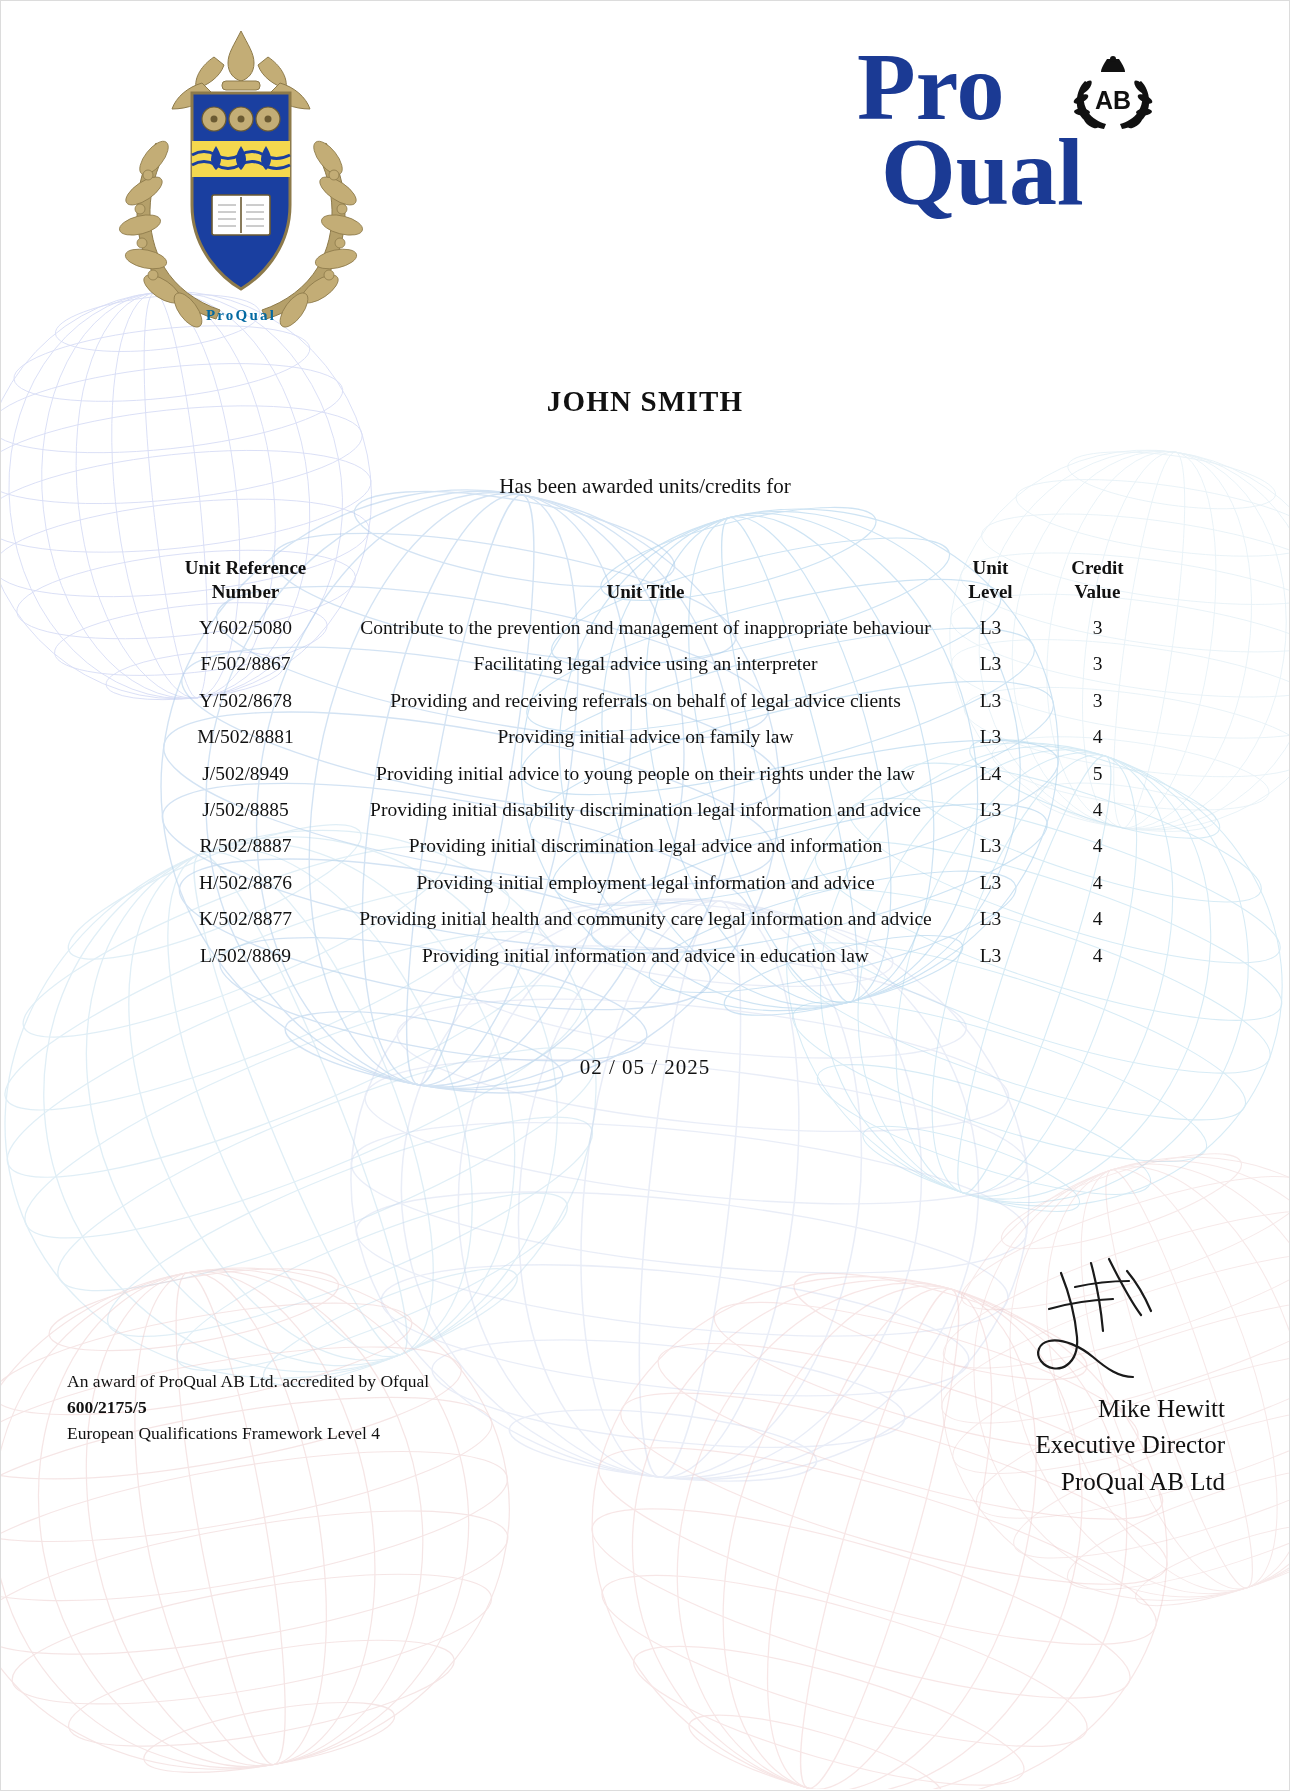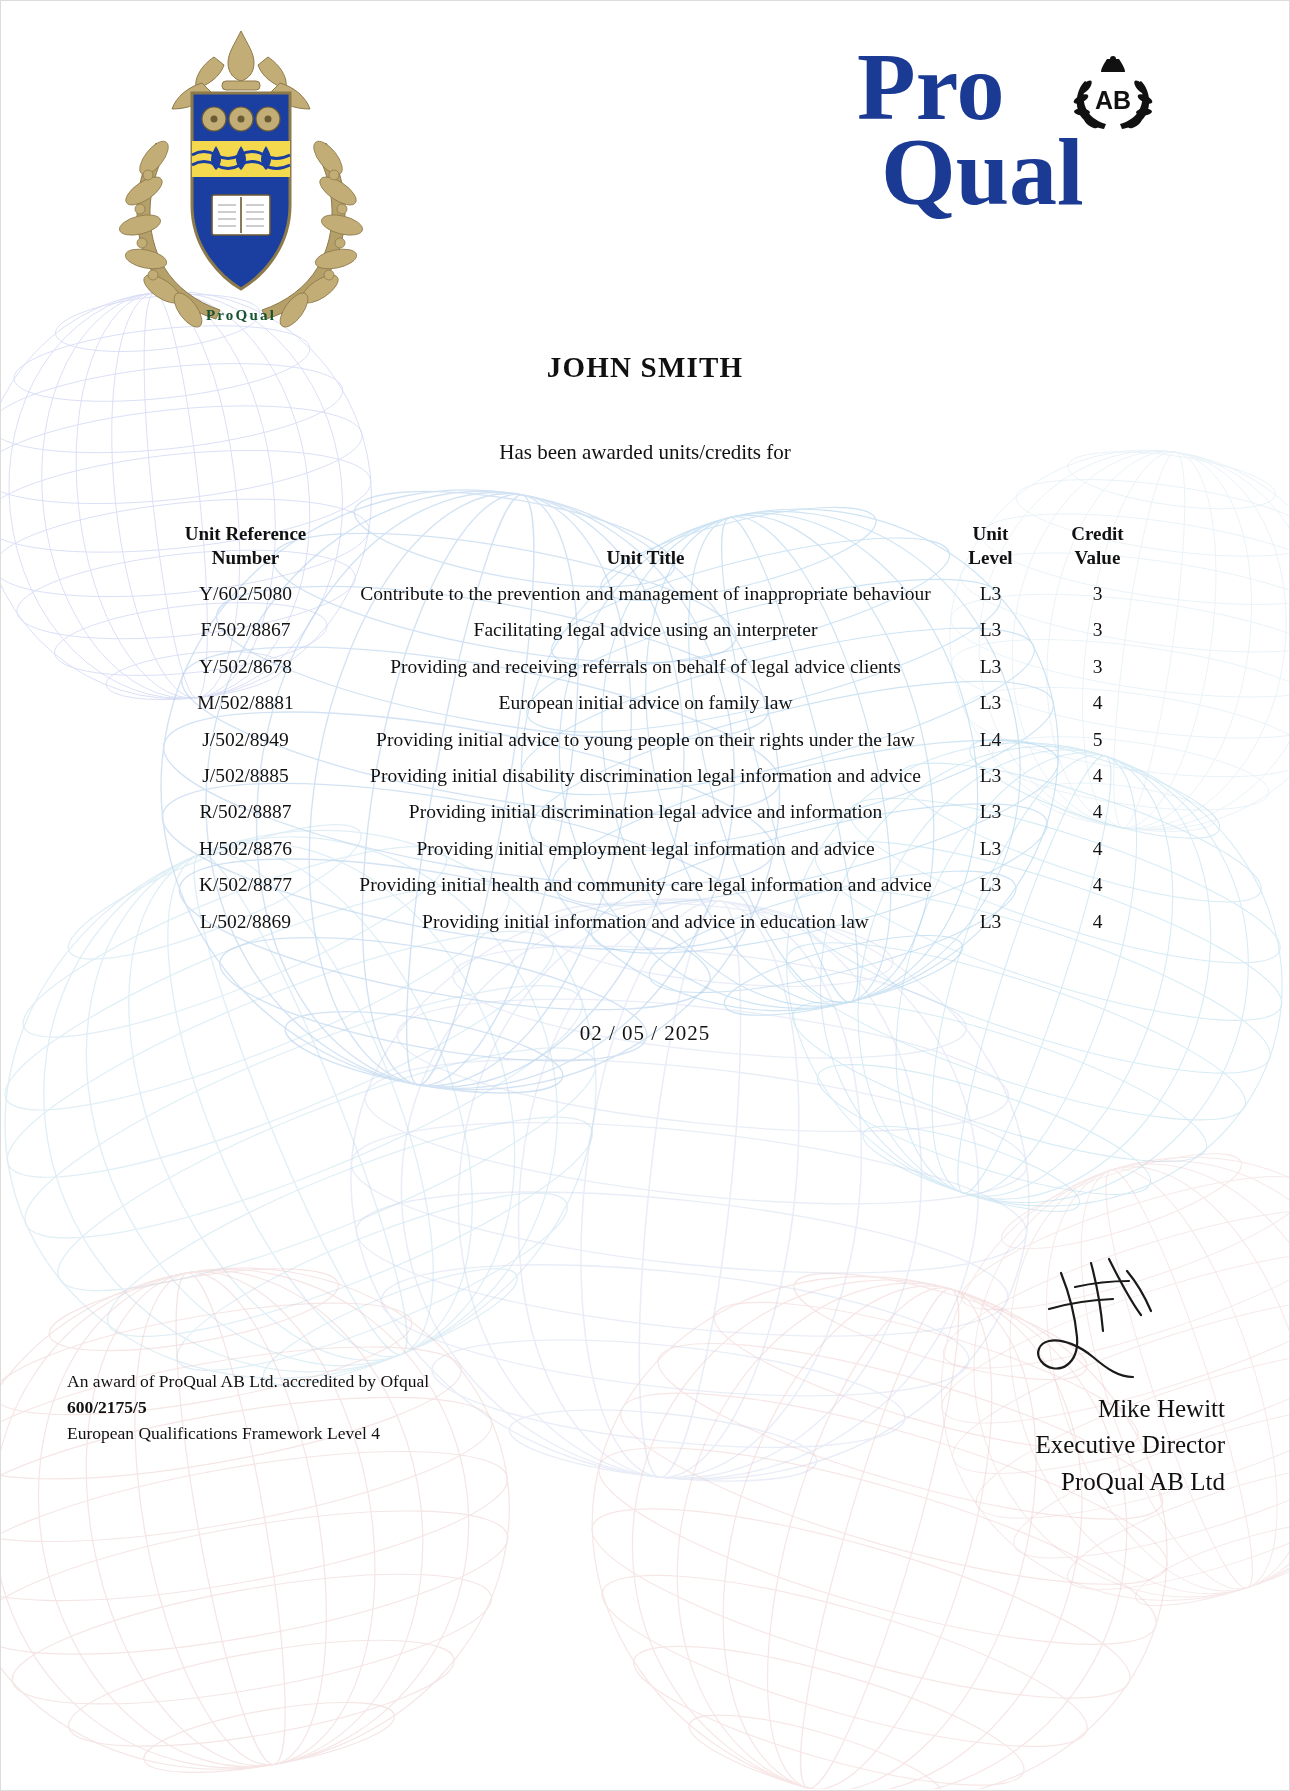--- a/index.html
+++ b/index.html
@@ -33,33 +33,34 @@
   }
   .crest{
     position:absolute;left:95px;top:22px;
     width:290px;height:310px;
   }
   .crest-label{
     position:absolute;left:95px;top:306px;width:290px;
     text-align:center;
     font-family:"Liberation Serif", serif;
     font-size:15px;font-weight:bold;letter-spacing:2.2px;
-    color:#14532d;
+    color:#0369a1;
   }
   .brand{
     position:absolute;right:132px;top:38px;
     width:300px;height:185px;
   }
 
   
   .awardee{
     text-align:center;
     font-size:29px;
     font-weight:bold;
     letter-spacing:1.2px;
+    margin-top:34px;
   }
   .awarded-for{
     text-align:center;
     font-size:21px;
     margin-top:56px;
   }
 
   
   table.units{
     width:1014px;
@@ -337,21 +338,21 @@
           <td>3</td>
         </tr>
         <tr>
           <td>Y/502/8678</td>
           <td>Providing and receiving referrals on behalf of legal advice clients</td>
           <td>L3</td>
           <td>3</td>
         </tr>
         <tr>
           <td>M/502/8881</td>
-          <td>European initial advice on family law</td>
+          <td>Providing initial advice on family law</td>
           <td>L3</td>
           <td>4</td>
         </tr>
         <tr>
           <td>J/502/8949</td>
           <td>Providing initial advice to young people on their rights under the law</td>
           <td>L4</td>
           <td>5</td>
         </tr>
         <tr>

